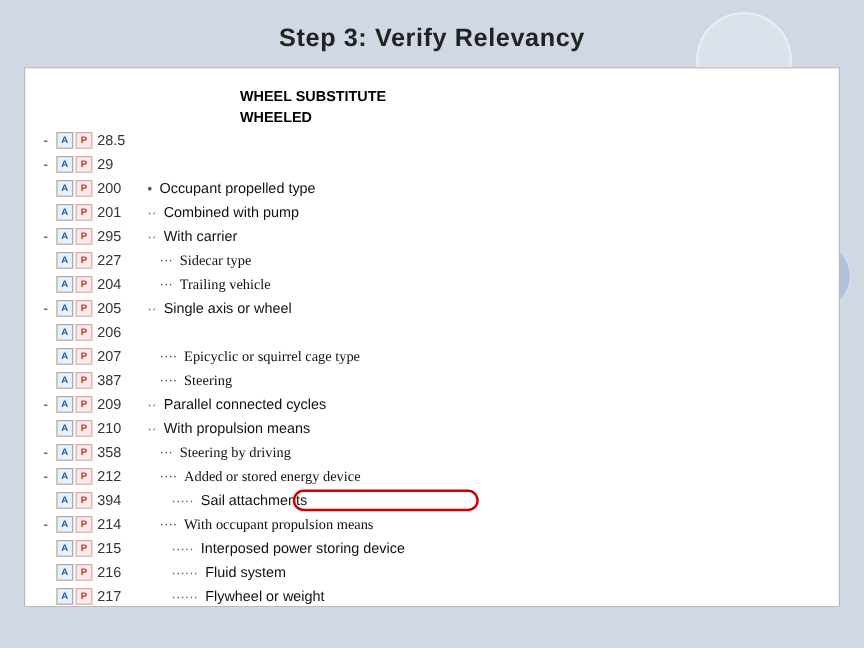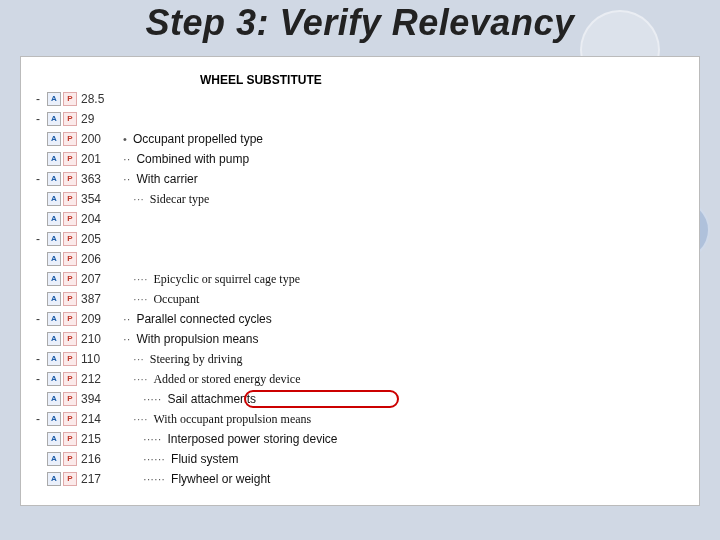--- a/index.html
+++ b/index.html
@@ -36,26 +36,25 @@
       right: 10px;
       width: 60px;
       height: 60px;
       border-radius: 50%;
       background: rgba(100,140,200,0.3);
       border: 2px solid rgba(255,255,255,0.4);
     }
 
     .header {
       text-align: center;
-      padding: 2px 0 12px 0;
-      font-size: 36px;
+      padding: 20px 0 12px 0;
+      font-size: 21px;
       font-weight: bold;
       color: #222;
       letter-spacing: 0.5px;
-      font-style: italic;
     }
 
     .main-panel {
       background: white;
       margin: 0 20px;
       border: 1px solid #bbb;
       padding: 10px 0 0 0;
       height: 450px;
       overflow: hidden;
       position: relative;
@@ -172,20 +171,25 @@
 <div class="header">Step 3: Verify Relevancy</div>
 
 <div class="main-panel">
   <div class="table-area">
 
     <div class="section-header-row">
       <div class="spacer-left"></div>
       <div style="width:32px; margin-left:36px;"></div>
       <div class="bold-header" style="padding-left: 85px;">WHEEL SUBSTITUTE</div>
     </div>
+    <div class="section-header-row">
+      <div class="spacer-left"></div>
+      <div style="width:32px; margin-left:36px;"></div>
+      <div class="bold-header" style="padding-left: 85px;">WHEELED</div>
+    </div>
 
     <div id="rows-container">
         <div class="row">
           <div class="row-dash">-</div>
           <div class="row-icons">
             <div class="icon-box">A</div>
             <div class="icon-box icon-box-red">P</div>
           </div>
           <div class="row-num">28.5</div>
         </div>
@@ -214,47 +218,49 @@
           </div>
           <div class="row-num">201</div>
           <div class="row-text indent-1"><span class="dots-prefix">·· </span><span>Combined with pump</span></div>
         </div>
         <div class="row">
           <div class="row-dash">-</div>
           <div class="row-icons">
             <div class="icon-box">A</div>
             <div class="icon-box icon-box-red">P</div>
           </div>
-          <div class="row-num">363</div>
+          <div class="row-num">295</div>
           <div class="row-text indent-1"><span class="dots-prefix">·· </span><span>With carrier</span></div>
         </div>
         <div class="row">
           <div class="row-dash"></div>
           <div class="row-icons">
             <div class="icon-box">A</div>
             <div class="icon-box icon-box-red">P</div>
           </div>
-          <div class="row-num">354</div>
+          <div class="row-num">227</div>
           <div class="row-text indent-2"><span class="dots-prefix">··· </span><span>Sidecar type</span></div>
         </div>
         <div class="row">
           <div class="row-dash"></div>
           <div class="row-icons">
             <div class="icon-box">A</div>
             <div class="icon-box icon-box-red">P</div>
           </div>
           <div class="row-num">204</div>
+          <div class="row-text indent-2"><span class="dots-prefix">··· </span><span>Trailing vehicle</span></div>
         </div>
         <div class="row">
           <div class="row-dash">-</div>
           <div class="row-icons">
             <div class="icon-box">A</div>
             <div class="icon-box icon-box-red">P</div>
           </div>
           <div class="row-num">205</div>
+          <div class="row-text indent-1"><span class="dots-prefix">·· </span><span>Single axis or wheel</span></div>
         </div>
         <div class="row">
           <div class="row-dash"></div>
           <div class="row-icons">
             <div class="icon-box">A</div>
             <div class="icon-box icon-box-red">P</div>
           </div>
           <div class="row-num">206</div>
         </div>
         <div class="row">
@@ -266,21 +272,21 @@
           <div class="row-num">207</div>
           <div class="row-text indent-2"><span class="dots-prefix">···· </span><span>Epicyclic or squirrel cage type</span></div>
         </div>
         <div class="row">
           <div class="row-dash"></div>
           <div class="row-icons">
             <div class="icon-box">A</div>
             <div class="icon-box icon-box-red">P</div>
           </div>
           <div class="row-num">387</div>
-          <div class="row-text indent-2"><span class="dots-prefix">···· </span><span>Occupant</span></div>
+          <div class="row-text indent-2"><span class="dots-prefix">···· </span><span>Steering</span></div>
         </div>
         <div class="row">
           <div class="row-dash">-</div>
           <div class="row-icons">
             <div class="icon-box">A</div>
             <div class="icon-box icon-box-red">P</div>
           </div>
           <div class="row-num">209</div>
           <div class="row-text indent-1"><span class="dots-prefix">·· </span><span>Parallel connected cycles</span></div>
         </div>
@@ -292,21 +298,21 @@
           </div>
           <div class="row-num">210</div>
           <div class="row-text indent-1"><span class="dots-prefix">·· </span><span>With propulsion means</span></div>
         </div>
         <div class="row">
           <div class="row-dash">-</div>
           <div class="row-icons">
             <div class="icon-box">A</div>
             <div class="icon-box icon-box-red">P</div>
           </div>
-          <div class="row-num">110</div>
+          <div class="row-num">358</div>
           <div class="row-text indent-2"><span class="dots-prefix">··· </span><span>Steering by driving</span></div>
         </div>
         <div class="row">
           <div class="row-dash">-</div>
           <div class="row-icons">
             <div class="icon-box">A</div>
             <div class="icon-box icon-box-red">P</div>
           </div>
           <div class="row-num">212</div>
           <div class="row-text indent-2"><span class="dots-prefix">···· </span><span>Added or stored energy device</span></div>

